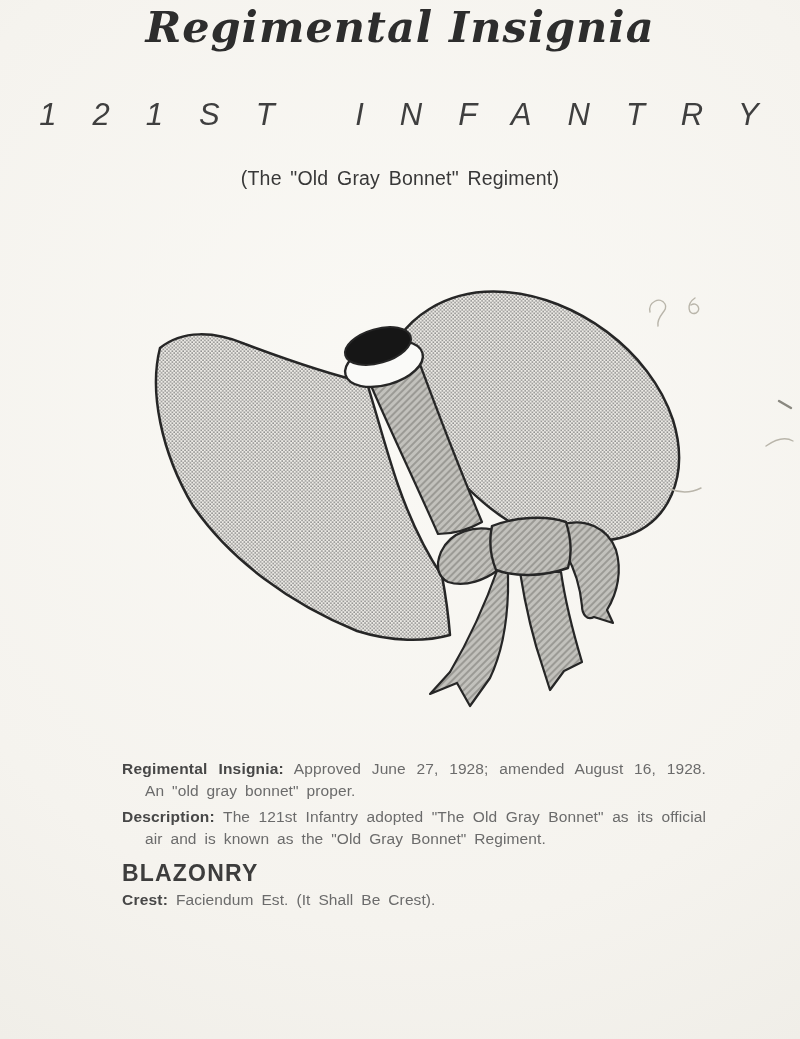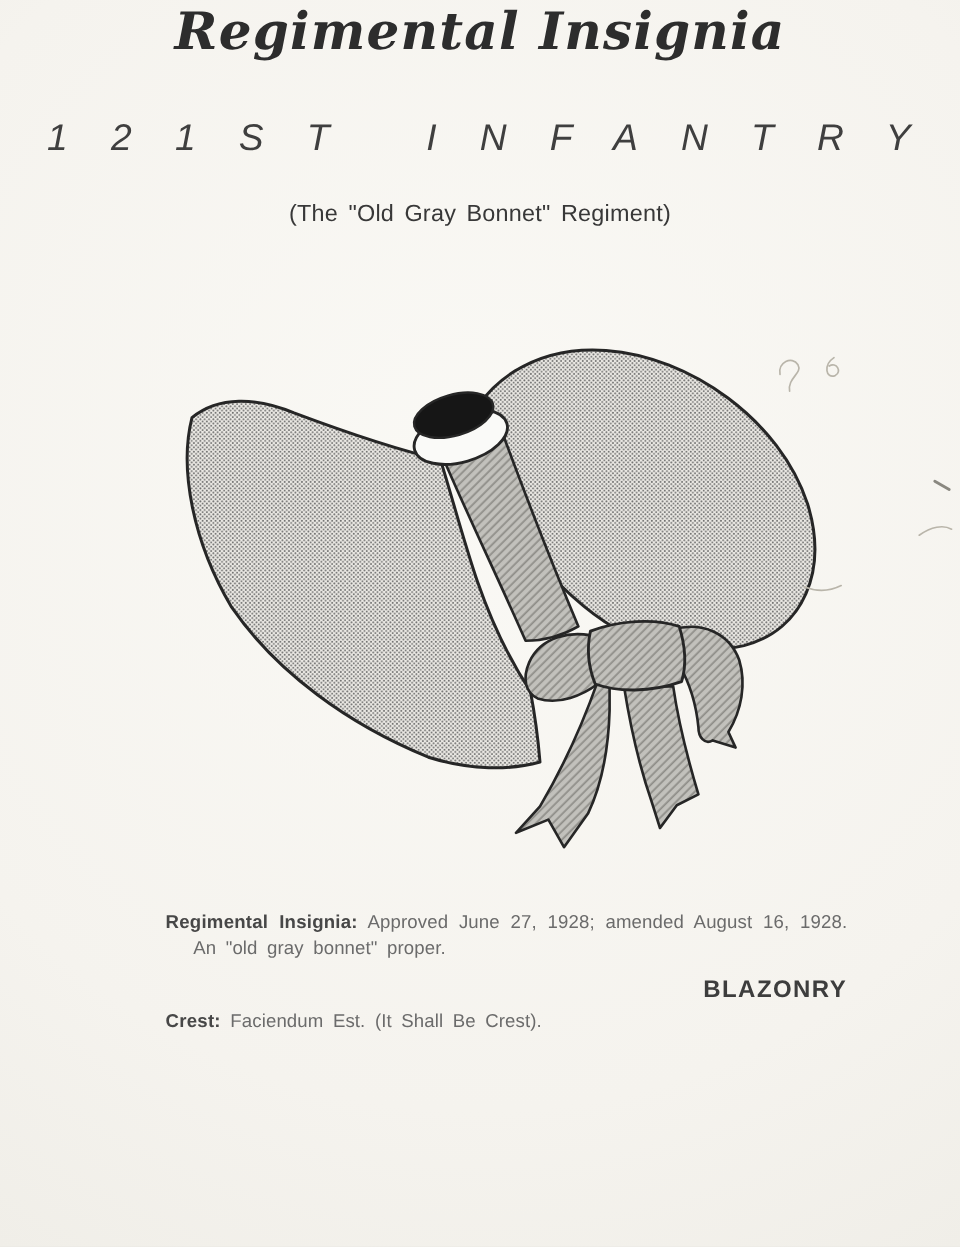--- a/index.html
+++ b/index.html
@@ -27,28 +27,28 @@
     text-align:center;font-size:19.5px;font-weight:400;color:#383838;
     word-spacing:3px;letter-spacing:0.2px;
   }
   .hat{position:absolute;left:130px;top:280px;width:560px;height:450px;}
   .marks{position:absolute;left:0;top:0;width:800px;height:1039px;pointer-events:none;}
   .textblock{
     position:absolute;left:122px;top:758px;width:584px;
     font-size:15.5px;line-height:22px;color:#6b6b6b;
   }
   .para{
-    margin:0 0 4px 16px;text-align:justify;
+    margin:0 0 4px 0;text-align:justify;
     padding-left:23px;text-indent:-23px;
     word-spacing:3.5px;letter-spacing:0.1px;
   }
   .para .label{font-weight:700;color:#474747;letter-spacing:0.2px;}
   .blazonry{
     margin:12px 0 5px 0;padding-left:0;text-indent:0;
-    text-align:right;font-size:20px;font-weight:700;color:#3d3d3d;letter-spacing:1.2px;
+    text-align:left;font-size:23px;font-weight:700;color:#3d3d3d;letter-spacing:1.2px;
   }
 </style>
 </head>
 <body>
 
 <div class="page">
 
   <div class="title">Regimental Insignia</div>
 
   <div class="regiment">121ST INFANTRY</div>
@@ -138,20 +138,24 @@
     <path d="M 779,401 L 791,408" stroke="#8a8880" stroke-width="2.4" stroke-linecap="round" fill="none"></path>
   </svg>
 
   <div class="textblock">
 
     <p class="para">
       <strong class="label">Regimental Insignia:</strong>
       <span>Approved June 27, 1928; amended August 16, 1928.  An "old gray bonnet" proper.</span>
     </p>
 
+    <p class="para">
+      <strong class="label">Description:</strong>
+      <span>The 121st Infantry adopted "The Old Gray Bonnet" as its official air and is known as the "Old Gray Bonnet" Regiment.</span>
+    </p>
 
     <p class="para blazonry">BLAZONRY</p>
 
 
 
     <p class="para">
       <strong class="label">Crest:</strong>
       <span>Faciendum Est.  (It Shall Be Crest).</span>
     </p>
 

